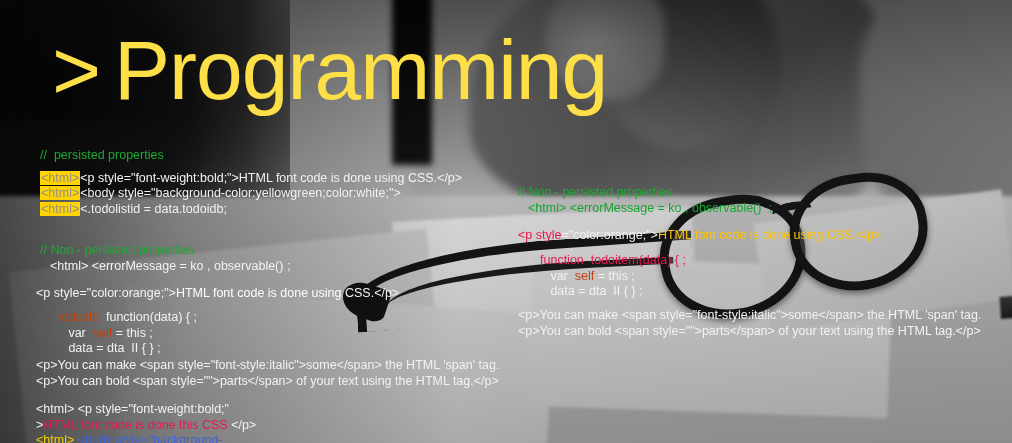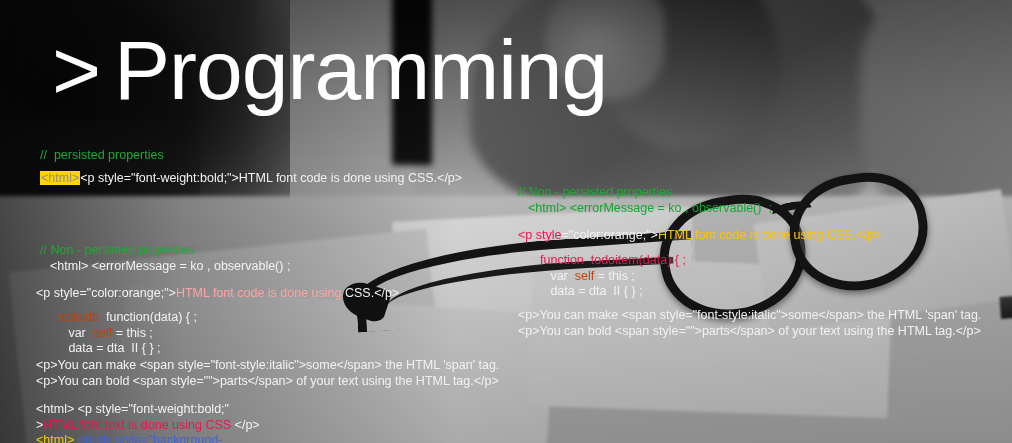--- a/index.html
+++ b/index.html
@@ -143,41 +143,41 @@
   }
 
   
   #content { position: absolute; inset: 0; }
 
   #title {
     position: absolute;
     left: 52px; top: 28px;
     font-size: 84px;
     line-height: 1;
-    color: #ffffff;
+    color: #fde047;
     font-weight: 400;
     letter-spacing: -1px;
     white-space: nowrap;
   }
   #title .chev { margin-right: 14px; }
 
   .code {
     position: absolute;
     font-family: "Liberation Sans", sans-serif;
     font-size: 12.5px;
     line-height: 15.5px;
     white-space: nowrap;
   }
   .code .ln { display: block; white-space: pre; }
 
   
   .t-white   { color: #f2f2f2; }
   .t-green   { color: #1faa34; }
   .t-greendk { color: #15a52e; }
-  .t-magenta { color: #fca5a5; margin-top: 44px; }
+  .t-magenta { color: #ffffff; margin-top: 44px; }
   .t-red     { color: #e8174e; }
   .t-orange  { color: #ffc400; }
   .t-blue    { color: #c2410c; }
   .t-bluelt  { color: #3f63d8; }
   .t-yellow  { color: #f2d000; }
   .hl {
     background: #ffd400;
     color: #8e8e8e;
     padding: 0 1px;
   }
@@ -235,20 +235,22 @@
   </div>
 
   <div id="content">
 
     <div id="title"><span class="chev">&gt;</span><span>Programming</span></div>
 
     <div class="code" id="blk-l1">
       <span class="ln t-green">//  persisted properties</span>
       <span class="ln" style="height:7px"></span>
       <span class="ln"><span class="hl">&lt;html&gt;</span><span class="t-white">&lt;p style="font-weight:bold;"&gt;HTML font code is done using CSS.&lt;/p&gt;</span></span>
+      <span class="ln"><span class="hl">&lt;html&gt;</span><span class="t-white">&lt;body style="background-color:yellowgreen;color:white;"&gt;</span></span>
+      <span class="ln"><span class="hl">&lt;html&gt;</span><span class="t-white">&lt;.todolistid = data.todoidb;</span></span>
     </div>
 
     <div class="code" id="blk-l2">
       <span class="ln t-green">// Non - persisted properties</span>
       <span class="ln t-white" style="padding-left:10px">&lt;html&gt; &lt;errorMessage = ko , observable() ;</span>
     </div>
 
     <div class="code" id="blk-l3">
       <span class="ln"><span class="t-white">&lt;p style="color:orange;"&gt;</span><span class="t-magenta">HTML font code is done using</span><span class="t-white"> CSS.&lt;/p&gt;</span></span>
     </div>
@@ -259,21 +261,21 @@
       <span class="ln t-white">   data = dta  II { } ;</span>
     </div>
 
     <div class="code" id="blk-l5">
       <span class="ln t-white">&lt;p&gt;You can make &lt;span style="font-style:italic"&gt;some&lt;/span&gt; the HTML 'span' tag.</span>
       <span class="ln t-white">&lt;p&gt;You can bold &lt;span style=""&gt;parts&lt;/span&gt; of your text using the HTML tag.&lt;/p&gt;</span>
     </div>
 
     <div class="code" id="blk-l6">
       <span class="ln t-white">&lt;html&gt; &lt;p style="font-weight:bold;"</span>
-      <span class="ln"><span class="t-white">&gt;</span><span class="t-red">HTML font text is done using CSS</span><span class="t-white"> &lt;/p&gt;</span></span>
+      <span class="ln"><span class="t-white">&gt;</span><span class="t-red">HTML font code is done this CSS</span><span class="t-white"> &lt;/p&gt;</span></span>
       <span class="ln"><span class="t-yellow">&lt;html&gt;</span><span class="t-bluelt"> &lt;body style="background-</span></span>
     </div>
 
     <div class="code" id="blk-r1">
       <span class="ln t-green">// Non - persisted properties</span>
       <span class="ln t-greendk" style="padding-left:10px">&lt;html&gt; &lt;errorMessage = ko , observable()  ;</span>
     </div>
 
     <div class="code" id="blk-r2">
       <span class="ln"><span class="t-red">&lt;p style</span><span class="t-white">="color:orange;"&gt;</span><span class="t-orange">HTML font code is done using CSS.&lt;/p&gt;</span></span>

